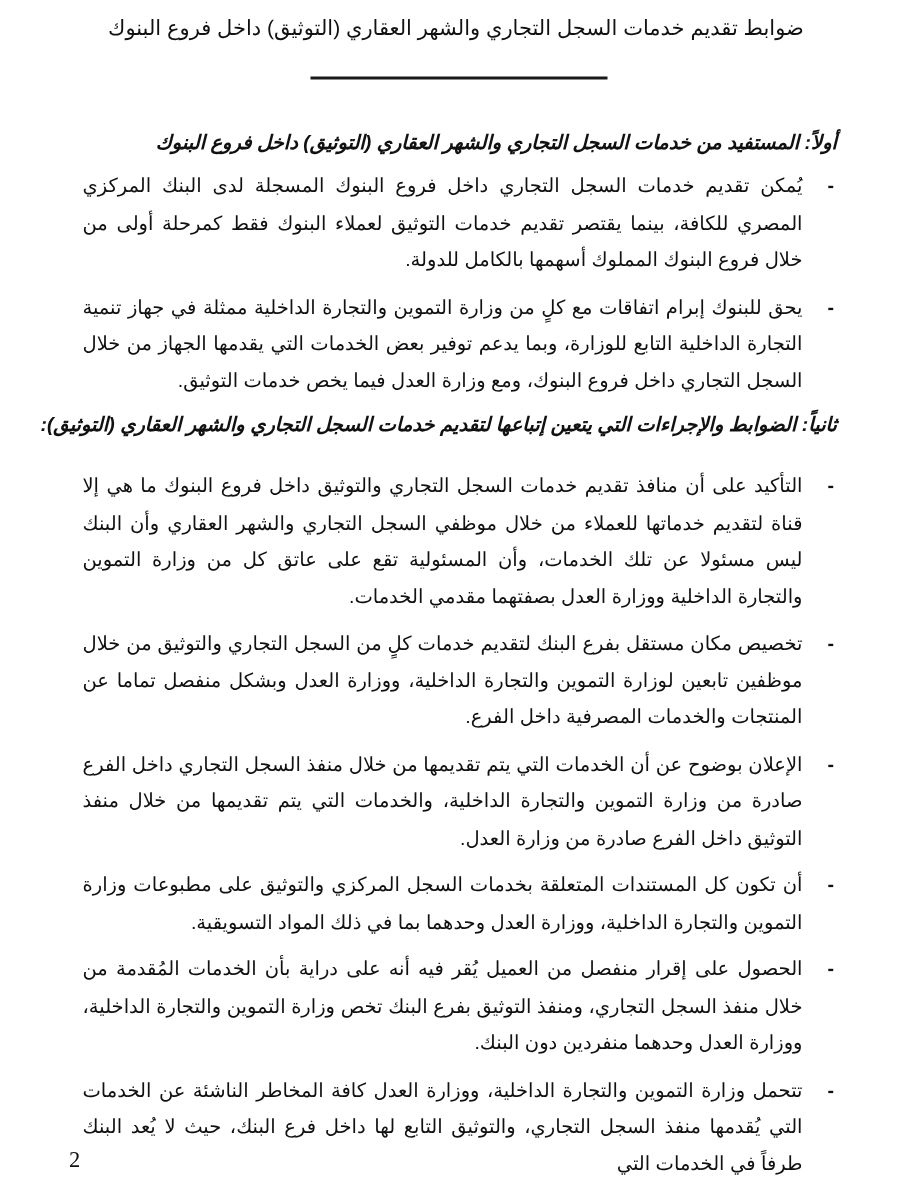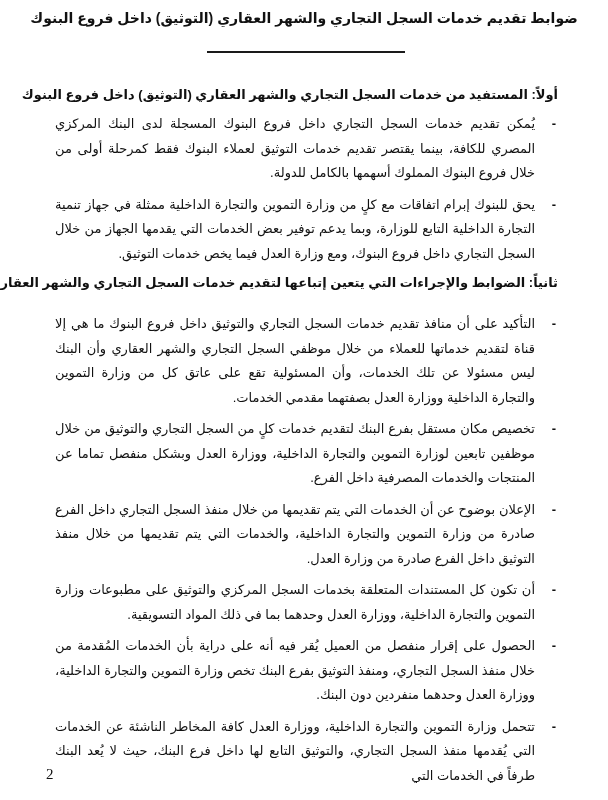--- a/index.html
+++ b/index.html
@@ -22,21 +22,21 @@
       height: 800px;
       background: #ffffff;
     }
     .doc-title {
       position: absolute;
       top: 7px;
       left: 0;
       width: 608px;
       text-align: center;
       direction: rtl;
-      font-weight: bold;
+      font-weight: normal;
       font-size: 14px;
       line-height: 22px;
       margin: 0;
     }
     .divider {
       position: absolute;
       top: 51px;
       left: 207px;
       width: 198px;
       height: 0;
@@ -45,20 +45,21 @@
     .section-heading {
       position: absolute;
       right: 50px;
       direction: rtl;
       text-align: right;
       font-weight: bold;
       font-size: 13px;
       line-height: 20px;
       margin: 0;
       white-space: nowrap;
+      font-style: italic;
     }
     .h1 { top: 85px; }
     .h2 { top: 273px; }
 
     .bullets {
       position: absolute;
       right: 48px;
       width: 505px;
       direction: rtl;
       margin: 0;

